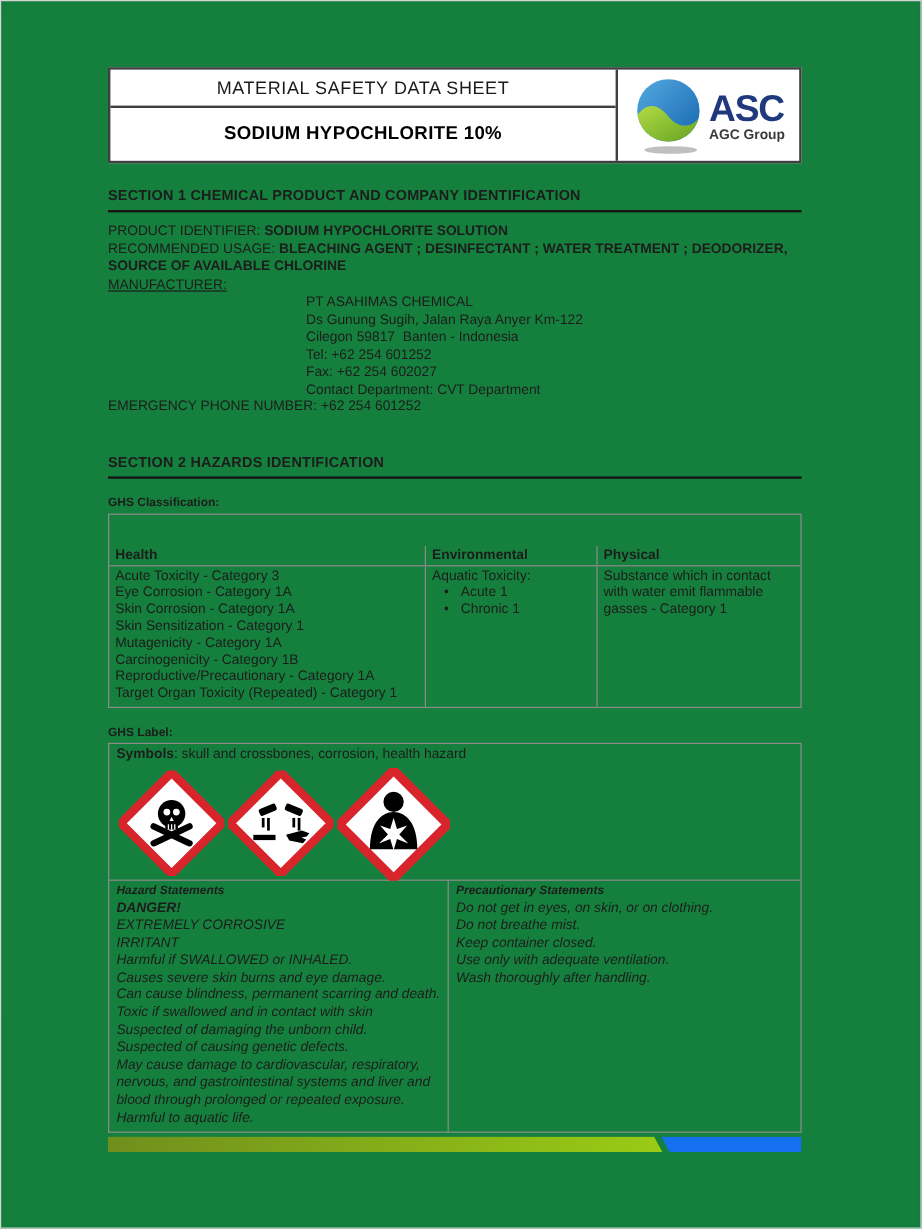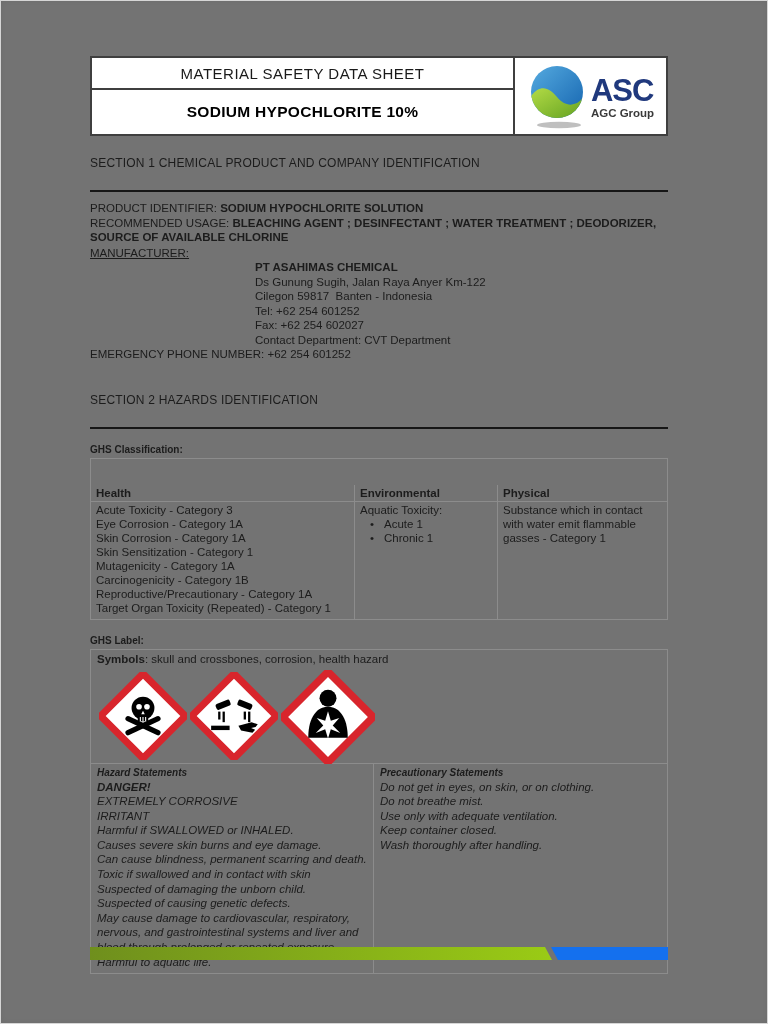--- a/index.html
+++ b/index.html
@@ -1,39 +1,39 @@
 <!DOCTYPE html>
 <html style="--bar-green-dark: #6f8f1d; --bar-green-light: #9acb15; --bar-blue: #1470ee;"><head>
 <meta charset="utf-8">
 <style>
   * { margin:0; padding:0; box-sizing:border-box; }
   html,body { background:#ffffff; }
   .page {
-    position:relative; width:768px; height:1024px; background:#737373;
+    position:relative; width:768px; height:1024px; background:#15803d;
     font-family:"Liberation Sans", sans-serif; color:#1c1c1c;
     box-shadow: inset 0 0 0 1px #d6d6d6, inset 0 0 6px rgba(0,0,0,.08);
     overflow:hidden;
   }
   .content { position:absolute; left:90px; top:56px; width:578px; }
 
   
   .hdr { display:flex; height:80px; border:2px solid #3f3f3f; background:#fff; }
   .hdr-left { width:423px; display:flex; flex-direction:column; border-right:2px solid #3f3f3f; }
   .hdr-title-row { height:32px; border-bottom:2px solid #3f3f3f; display:flex; align-items:center; justify-content:center;
     font-size:15px; letter-spacing:.5px; color:#1a1a1a; }
   .hdr-product-row { flex:1; display:flex; align-items:center; justify-content:center;
     font-size:15.5px; font-weight:bold; letter-spacing:.3px; color:#000; }
   .hdr-logo { flex:1; display:flex; align-items:center; justify-content:center; gap:2px; padding:2px; }
   .logo-text { display:flex; flex-direction:column; align-items:flex-start; margin-top:2px; }
   .logo-asc { font-size:31px; font-weight:bold; color:#20397d; letter-spacing:-1px; line-height:30px; }
   .logo-group { font-size:11.5px; font-weight:bold; color:#3a3a3a; margin-top:1px; }
 
   
-  .sec-heading { margin-top:20px; font-size:12px; font-weight:normal; letter-spacing:.2px;
-    padding-bottom:20px; border-bottom:2px solid #161616; }
+  .sec-heading { margin-top:20px; font-size:12px; font-weight:bold; letter-spacing:.2px;
+    padding-bottom:5px; border-bottom:2px solid #161616; }
   .sec-heading.second { margin-top:31px; }
   .body-text { font-size:11.5px; line-height:14.5px; }
   .id-block { margin-top:9px; }
   .manu-label { margin-top:1px;text-decoration:underline; }
   .manu-block { margin-left:165px; }
   .addr { white-space:pre-wrap; }
   b.inlabel { font-weight:bold; }
 
   
   .ghs-class-label, .ghs-label-label { margin-top:15px; margin-bottom:3px; font-size:10px; font-weight:bold; }
@@ -110,21 +110,21 @@
 
     <div class="sec-heading">SECTION 1 CHEMICAL PRODUCT AND COMPANY IDENTIFICATION</div>
 
     <div class="id-block body-text">
       <div><span>PRODUCT IDENTIFIER: </span><b class="inlabel">SODIUM HYPOCHLORITE SOLUTION</b></div>
       <div><span>RECOMMENDED USAGE: </span><b class="inlabel">BLEACHING AGENT ; DESINFECTANT ; WATER TREATMENT ; DEODORIZER, SOURCE OF AVAILABLE CHLORINE</b></div>
     </div>
 
     <div class="manu-label body-text">MANUFACTURER:</div>
     <div class="manu-block body-text">
-      <div style="font-weight:bold">PT ASAHIMAS CHEMICAL</div>
+      <div style="font-weight:normal">PT ASAHIMAS CHEMICAL</div>
       <div class="addr">Ds Gunung Sugih, Jalan Raya Anyer Km-122</div>
       <div class="addr">Cilegon 59817  Banten - Indonesia</div>
       <div>Tel: +62 254 601252</div>
       <div>Fax: +62 254 602027</div>
       <div>Contact Department: CVT Department</div>
     </div>
     <div class="body-text">EMERGENCY PHONE NUMBER: +62 254 601252</div>
 
     <div class="sec-heading second">SECTION 2 HAZARDS IDENTIFICATION</div>
 
@@ -217,22 +217,22 @@
           <div class="stmt-line">Toxic if swallowed and in contact with skin</div>
           <div class="stmt-line">Suspected of damaging the unborn child.</div>
           <div class="stmt-line">Suspected of causing genetic defects.</div>
           <div class="stmt-line">May cause damage to cardiovascular, respiratory, nervous, and gastrointestinal systems and liver and blood through prolonged or repeated exposure.</div>
           <div class="stmt-line">Harmful to aquatic life.</div>
         </div>
         <div class="stmt-right">
           <div class="stmt-title">Precautionary Statements</div>
           <div class="stmt-line">Do not get in eyes, on skin, or on clothing.</div>
           <div class="stmt-line">Do not breathe mist.</div>
+          <div class="stmt-line">Keep container closed.</div>
           <div class="stmt-line">Use only with adequate ventilation.</div>
-          <div class="stmt-line">Keep container closed.</div>
           <div class="stmt-line">Wash thoroughly after handling.</div>
         </div>
       </div>
     </div>
 
   </div>
 
   <div class="footer-bar">
     <div class="bar-green"></div>
     <div class="bar-blue"></div>

